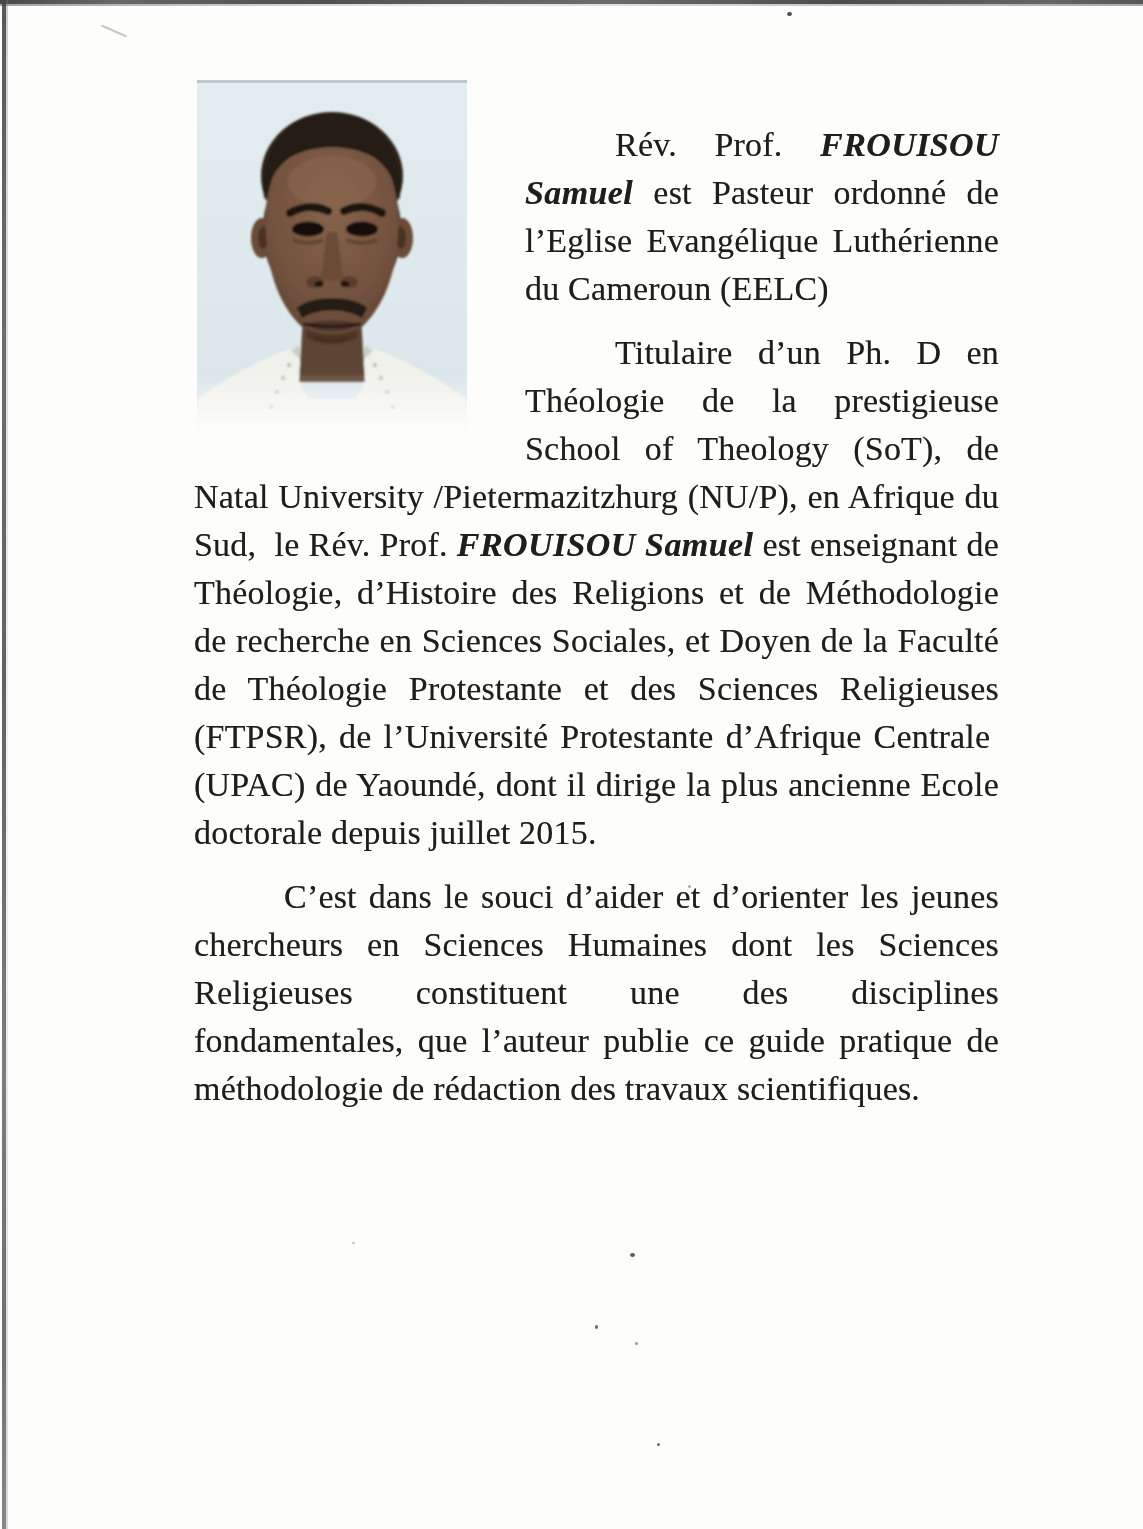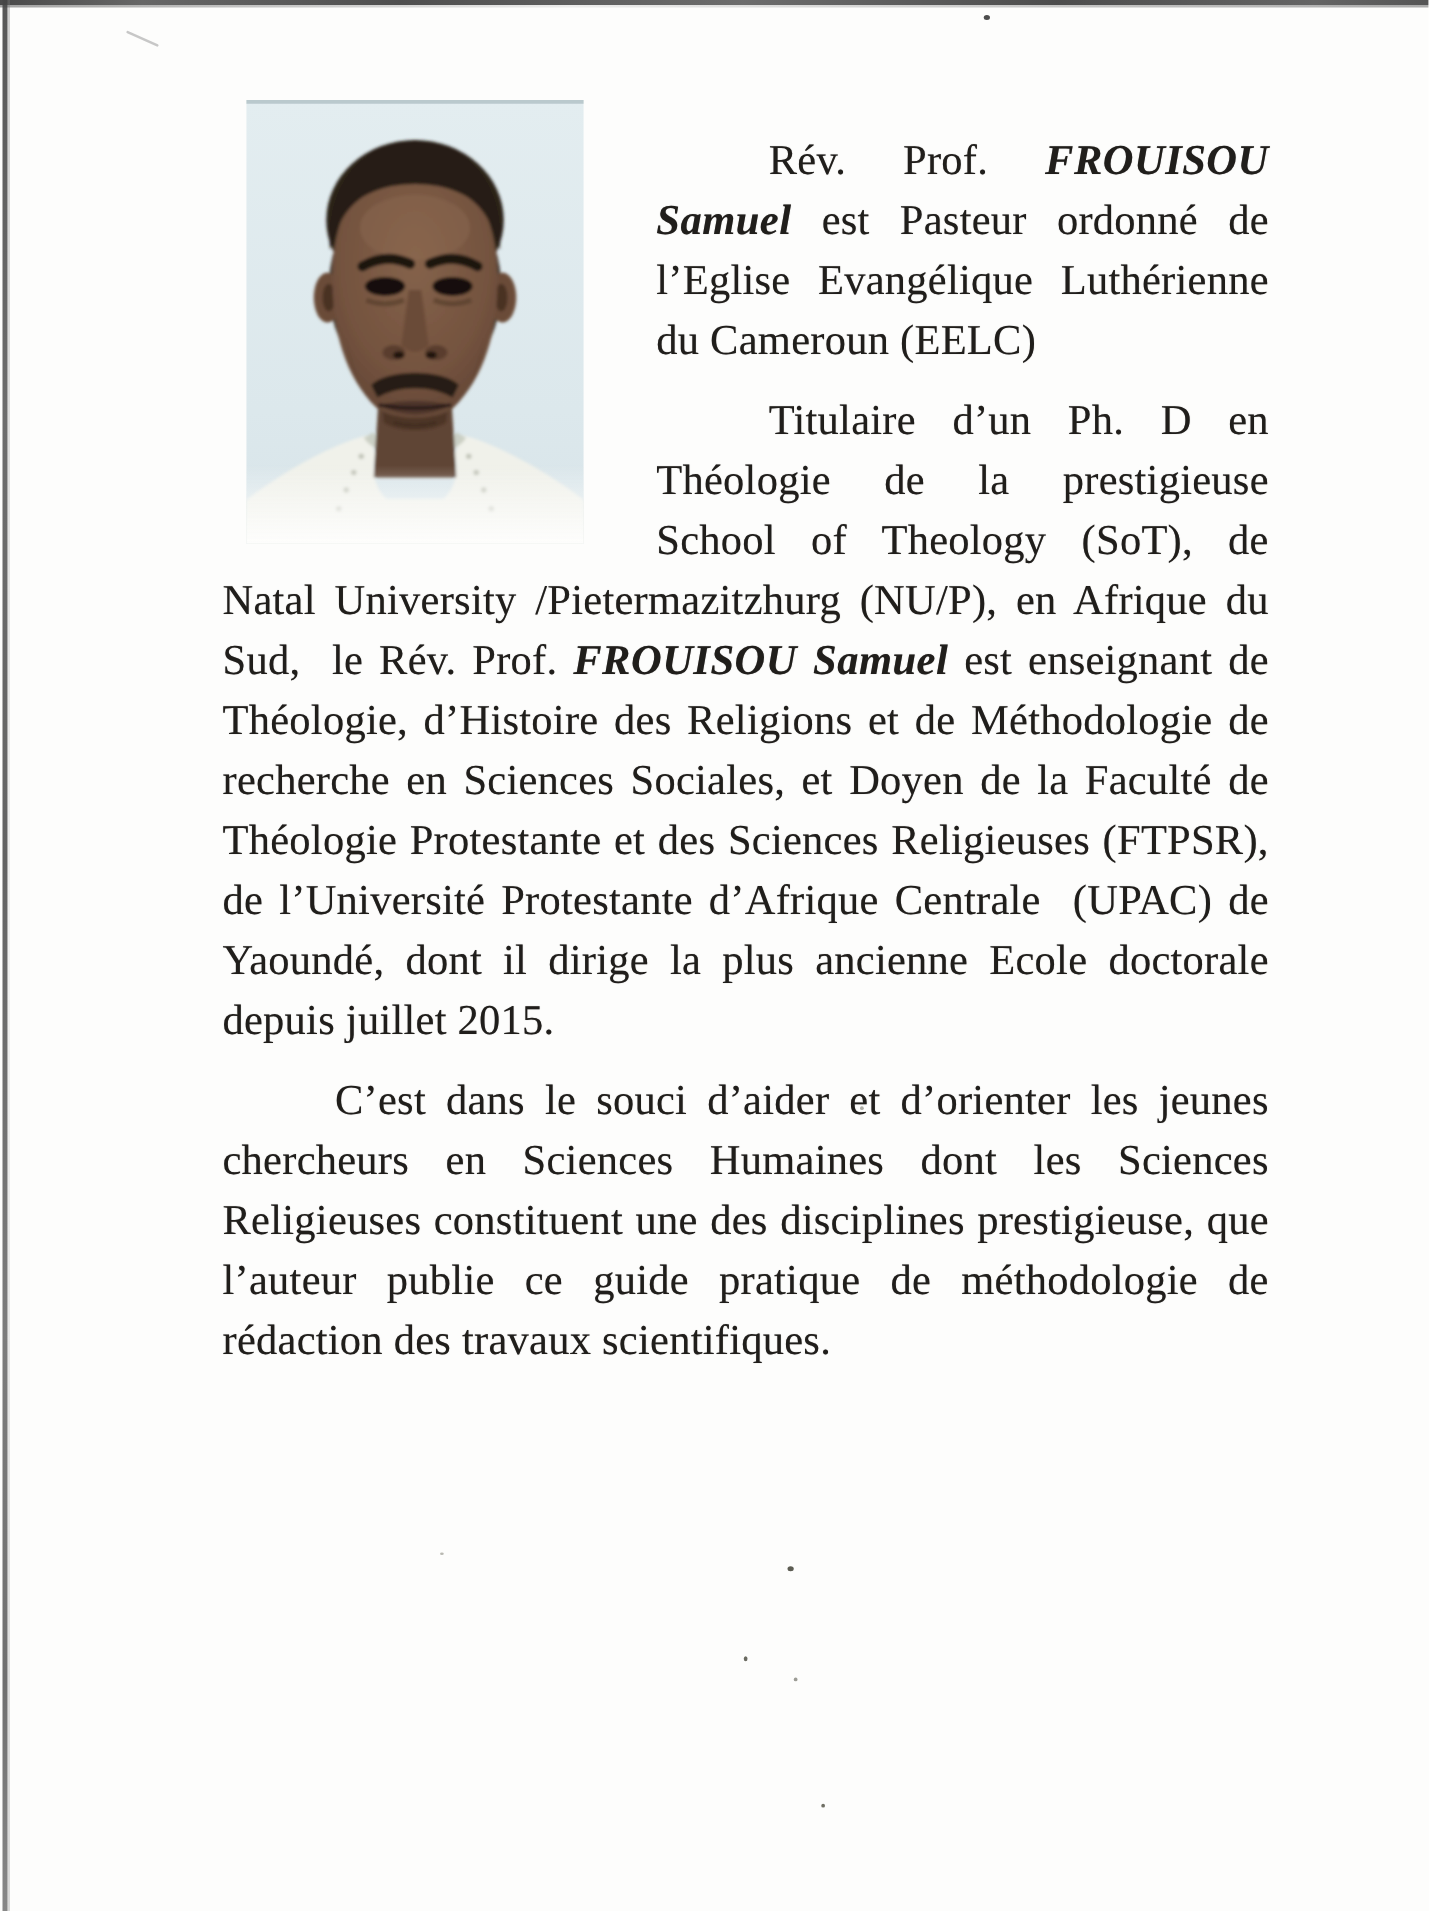--- a/index.html
+++ b/index.html
@@ -41,21 +41,21 @@
   
   .content {
     position:absolute; left:178px; top:105px; width:837px;
     color:#201e1b;
     font-size:34px;
     line-height:48px;
     text-align:justify;
     letter-spacing:0.2px;
     text-shadow:0 0 0.6px rgba(32,30,27,0.55);
   }
-  .para { margin:0; text-indent:90px; }
+  .para { margin:16px; text-indent:90px; }
   .para + .para { margin-top:16px; }
   .name { font-weight:bold; font-style:italic; letter-spacing:0.4px; }
 
   .photo {
     float:left;
     width:270px; height:355px;
     margin:-25px 58px 12px 19px;
   }
   .photo svg { display:block; width:270px; height:355px; }
 </style>
@@ -162,16 +162,16 @@
         </g>
 
         <rect x="0" y="292" width="270" height="63" fill="url(#fade)"></rect>
       </svg>
     </div>
 
     <p class="para"><span>Rév. Prof. </span><span class="name">FROUISOU Samuel</span><span> est Pasteur ordonné de l’Eglise Evangélique Luthérienne du Cameroun (EELC)</span></p>
 
     <p class="para"><span>Titulaire d’un Ph. D en Théologie de la prestigieuse School of Theology (SoT), de Natal University /Pietermazitzhurg (NU/P), en Afrique du Sud,&nbsp; le Rév. Prof. </span><span class="name">FROUISOU Samuel</span><span> est enseignant de Théologie, d’Histoire des Religions et de Méthodologie de recherche en Sciences Sociales, et Doyen de la Faculté de Théologie Protestante et des Sciences Religieuses (FTPSR), de l’Université Protestante d’Afrique Centrale&nbsp; (UPAC) de Yaoundé, dont il dirige la plus ancienne Ecole doctorale depuis juillet 2015.</span></p>
 
-    <p class="para"><span>C’est dans le souci d’aider et d’orienter les jeunes chercheurs en Sciences Humaines dont les Sciences Religieuses constituent une des disciplines prestigieuse, que l’auteur publie ce guide pratique de méthodologie de rédaction des travaux scientifiques.</span></p>
+    <p class="para"><span>C’est dans le souci d’aider et d’orienter les jeunes chercheurs en Sciences Humaines dont les Sciences Religieuses constituent une des disciplines fondamentales, que l’auteur publie ce guide pratique de méthodologie de rédaction des travaux scientifiques.</span></p>
 
   </div>
 </div>
 
 </body></html>

